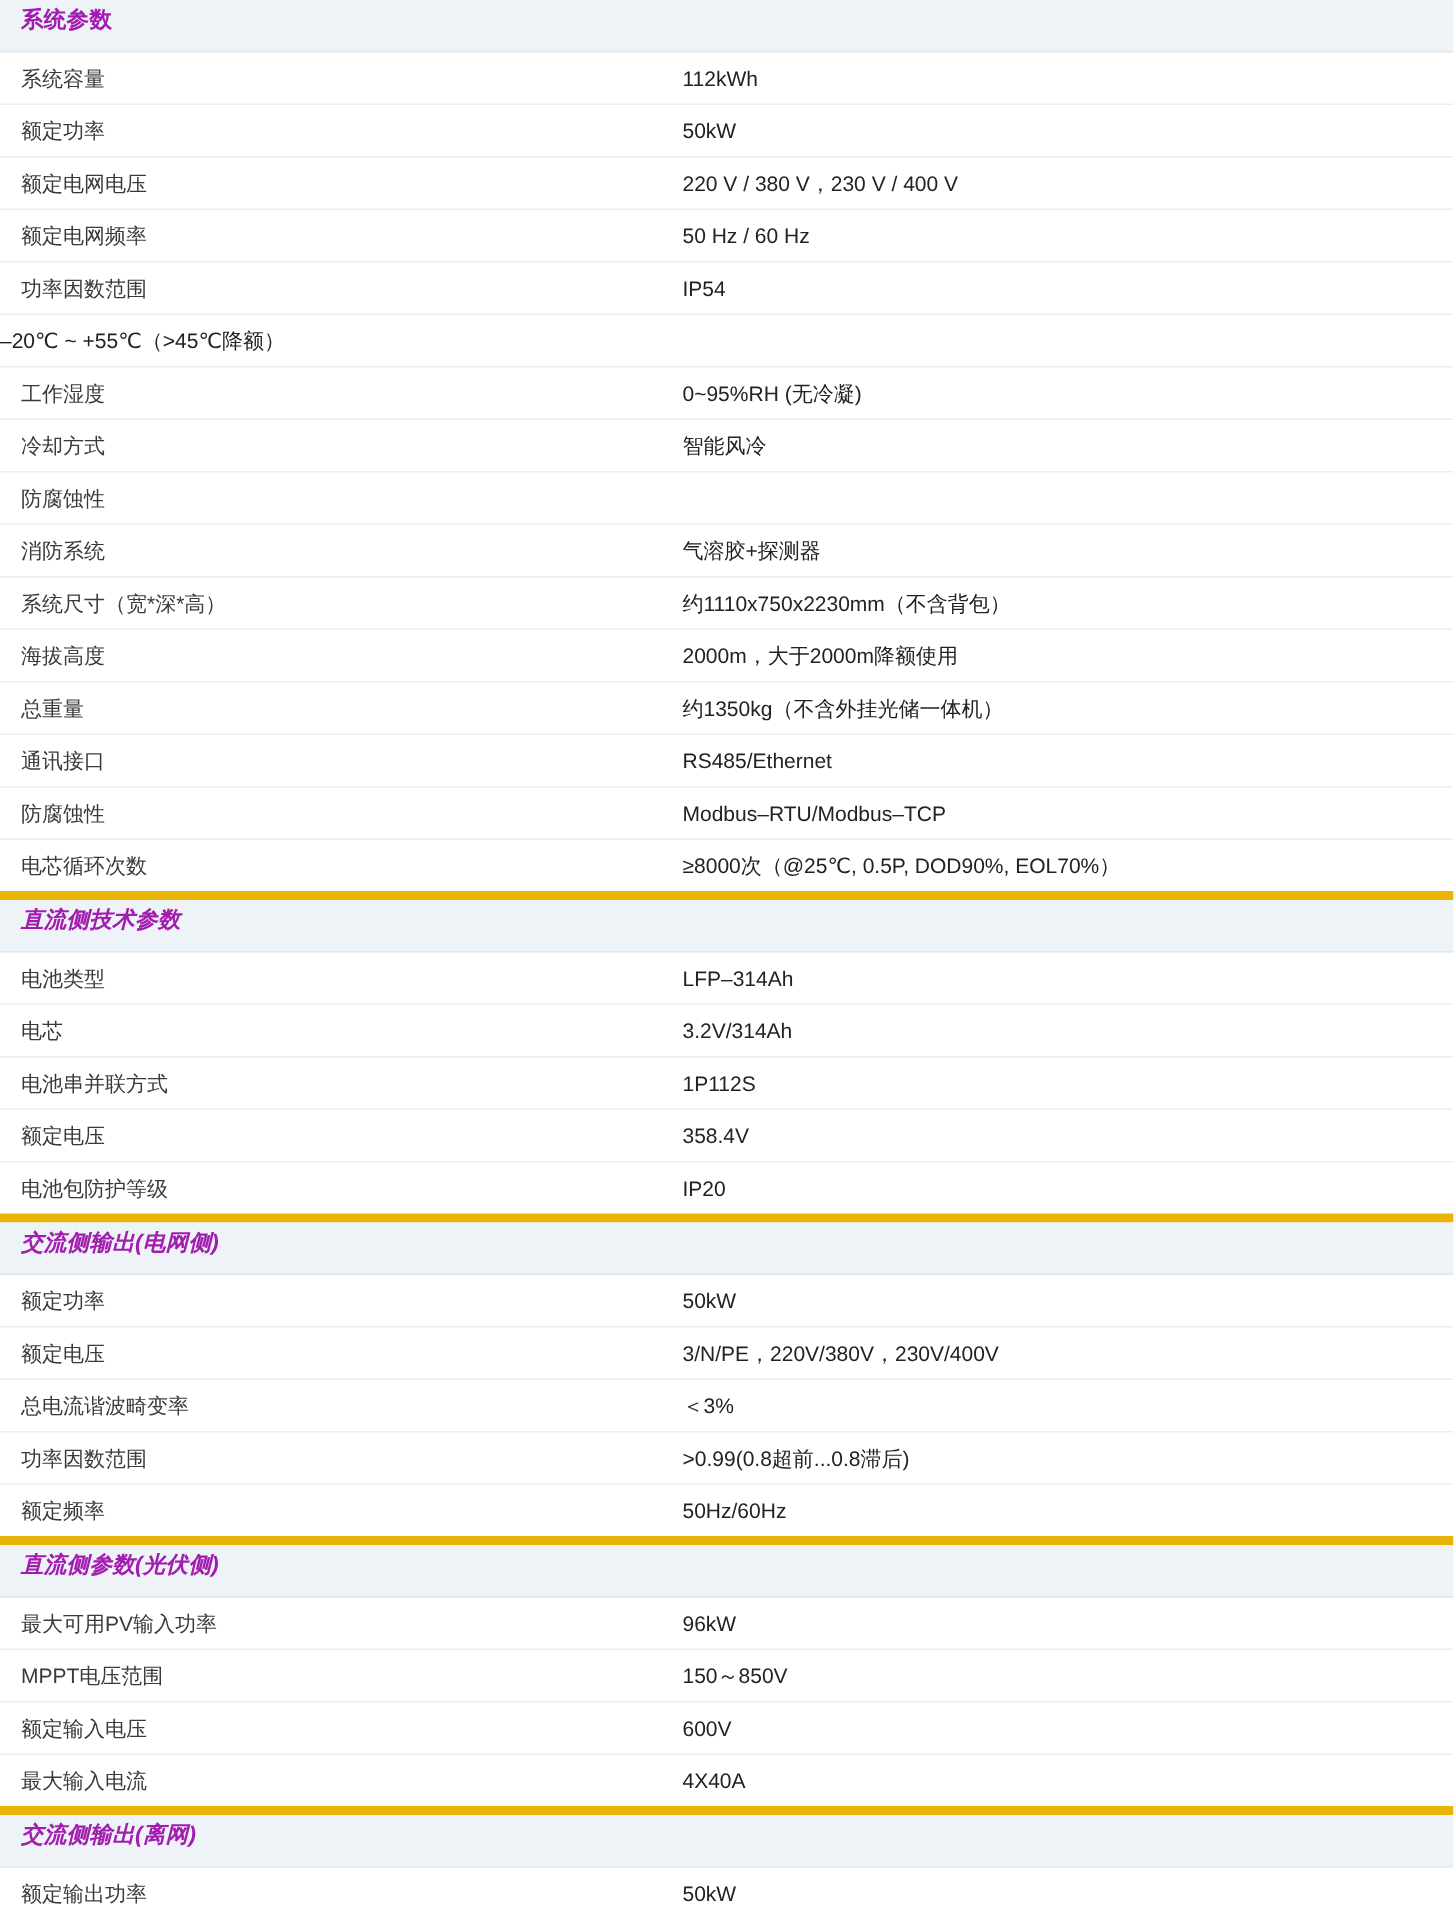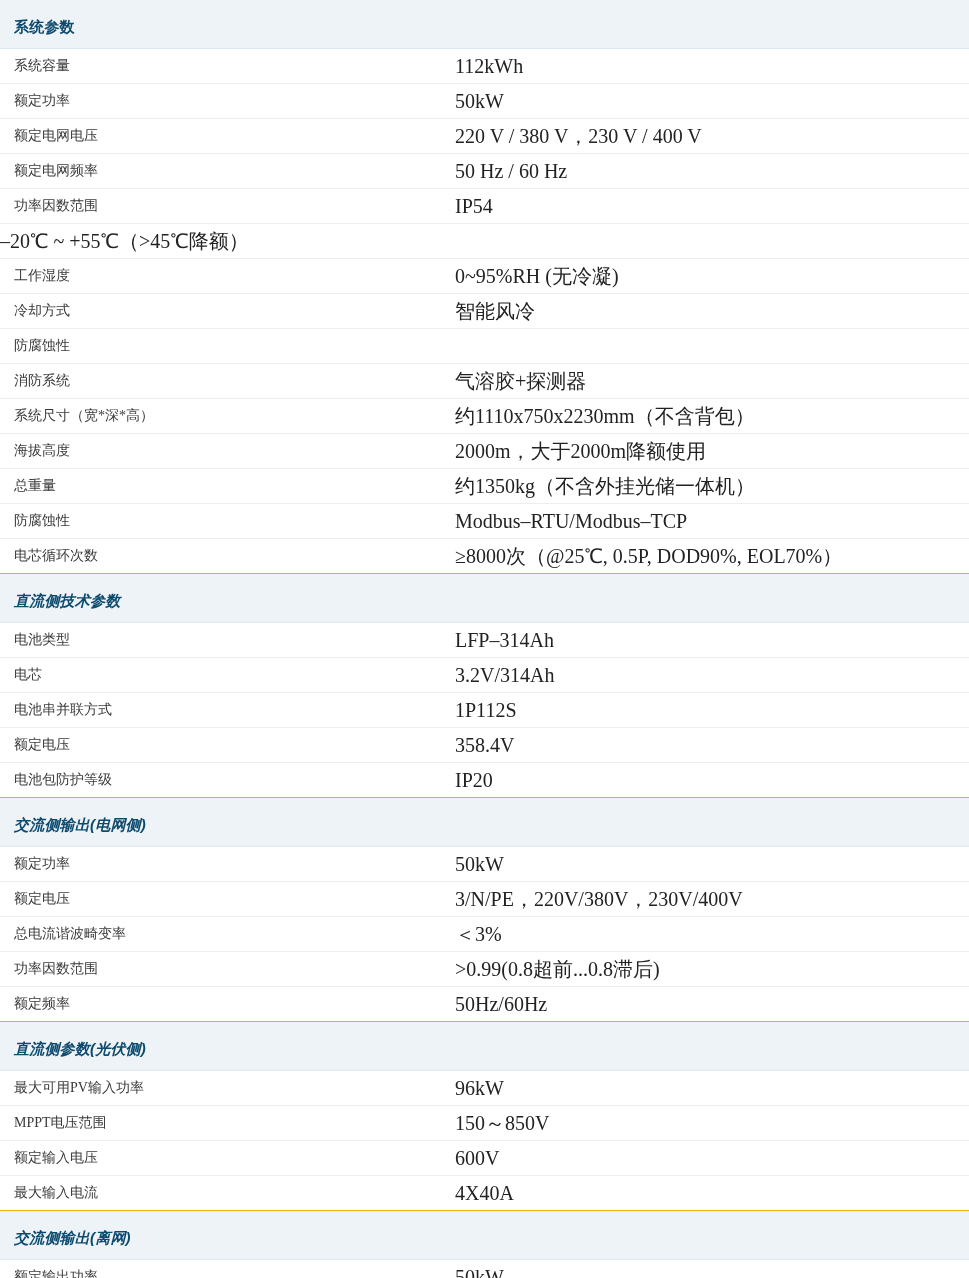--- a/index.html
+++ b/index.html
@@ -12,54 +12,53 @@
     font-family: "Liberation Sans", "DejaVu Sans", sans-serif;
     color: #2b2b2b;
     -webkit-font-smoothing: antialiased;
   }
   .spec-sheet {
     width: 969px;
     box-sizing: border-box;
   }
   .section-header {
     background: #eef3f8;
-    color: #0c4a6e;
+    color: #a21caf;
     font-size: 15px;
     font-weight: 700;
-    padding: 18px 14px 11px 14px;
+    padding: 4px 14px 11px 14px;
     letter-spacing: 0.2px;
     border-bottom: 1px solid #dfe7ef;
   }
   .section-body {
     padding: 0;
   }
   .spec-row {
     display: flex;
     align-items: flex-start;
     border-bottom: 1px solid #ededed;
     padding: 0;
     min-height: 28px;
-    font-family: Liberation Serif, serif;
   }
   .spec-row:last-child {
-    border-bottom: 1px solid #eab308;
+    border-bottom: 6px solid #eab308;
   }
   .spec-label {
     flex: 0 0 455px;
     box-sizing: border-box;
     padding: 7px 10px 7px 14px;
     font-size: 14px;
     color: #3a3a3a;
     line-height: 20px;
   }
   .spec-value {
     flex: 1 1 auto;
     box-sizing: border-box;
     padding: 7px 16px 7px 0;
-    font-size: 20px;
+    font-size: 14px;
     color: #222222;
     line-height: 20px;
   }
   .section + .section .section-header {
     border-top: none;
     font-style: italic;
   }
 </style>
 </head>
 <body>
@@ -112,20 +111,24 @@
         </div>
         <div class="spec-row">
           <div class="spec-label">海拔高度</div>
           <div class="spec-value">2000m，大于2000m降额使用</div>
         </div>
         <div class="spec-row">
           <div class="spec-label">总重量</div>
           <div class="spec-value">约1350kg（不含外挂光储一体机）</div>
         </div>
         <div class="spec-row">
+          <div class="spec-label">通讯接口</div>
+          <div class="spec-value">RS485/Ethernet</div>
+        </div>
+        <div class="spec-row">
           <div class="spec-label">防腐蚀性</div>
           <div class="spec-value">Modbus–RTU/Modbus–TCP</div>
         </div>
         <div class="spec-row">
           <div class="spec-label">电芯循环次数</div>
           <div class="spec-value">≥8000次（@25℃, 0.5P, DOD90%, EOL70%）</div>
         </div>
       </div>
     </div>
     <div class="section">

